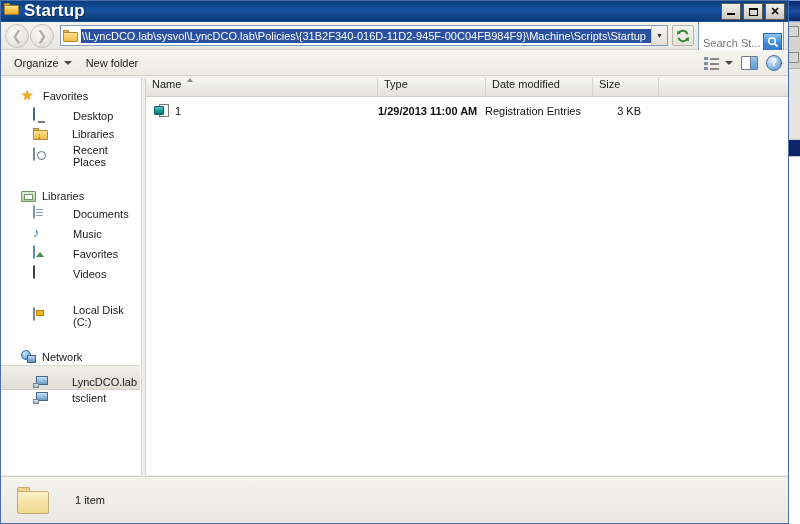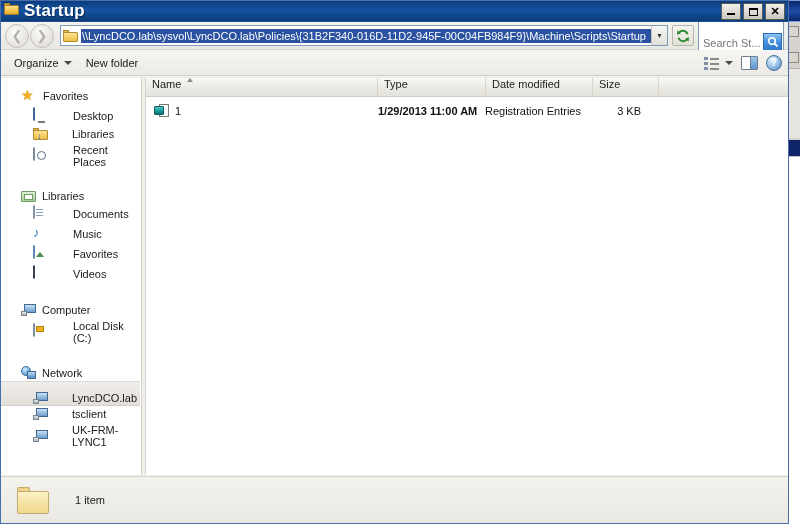--- a/index.html
+++ b/index.html
@@ -481,27 +481,20 @@
         </div>
         <div class="nav-child">
           <span class="ico"><span class="ico-video"></span></span>
           <span>Videos</span>
         </div>
       </div>
 
       <div class="nav-spacer"></div>
 
       <div class="nav-group">
-        <div class="nav-root">
-          <span class="ico ico-pc">
-            <span class="scr"></span>
-              <span class="base"></span>
-          </span>
-          <span>Computer</span>
-        </div>
         <div class="nav-child">
           <span class="ico"><span class="ico-disk"></span></span>
           <span>Local Disk (C:)</span>
         </div>
       </div>
 
       <div class="nav-spacer"></div>
 
       <div class="nav-group">
         <div class="nav-root">
@@ -517,27 +510,20 @@
               <span class="base"></span>
           </span>
           <span>LyncDCO.lab</span>
         </div>
         <div class="nav-child">
           <span class="ico ico-pc">
             <span class="scr"></span>
               <span class="base"></span>
           </span>
           <span>tsclient</span>
-        </div>
-        <div class="nav-child">
-          <span class="ico ico-pc">
-            <span class="scr"></span>
-              <span class="base"></span>
-          </span>
-          <span>UK-FRM-LYNC1</span>
         </div>
       </div>
     </div>
 
     <div id="splitter"></div>
 
     <div id="listpane">
       <div id="colheader">
         <div class="col c-name">
           <span>Name</span>

